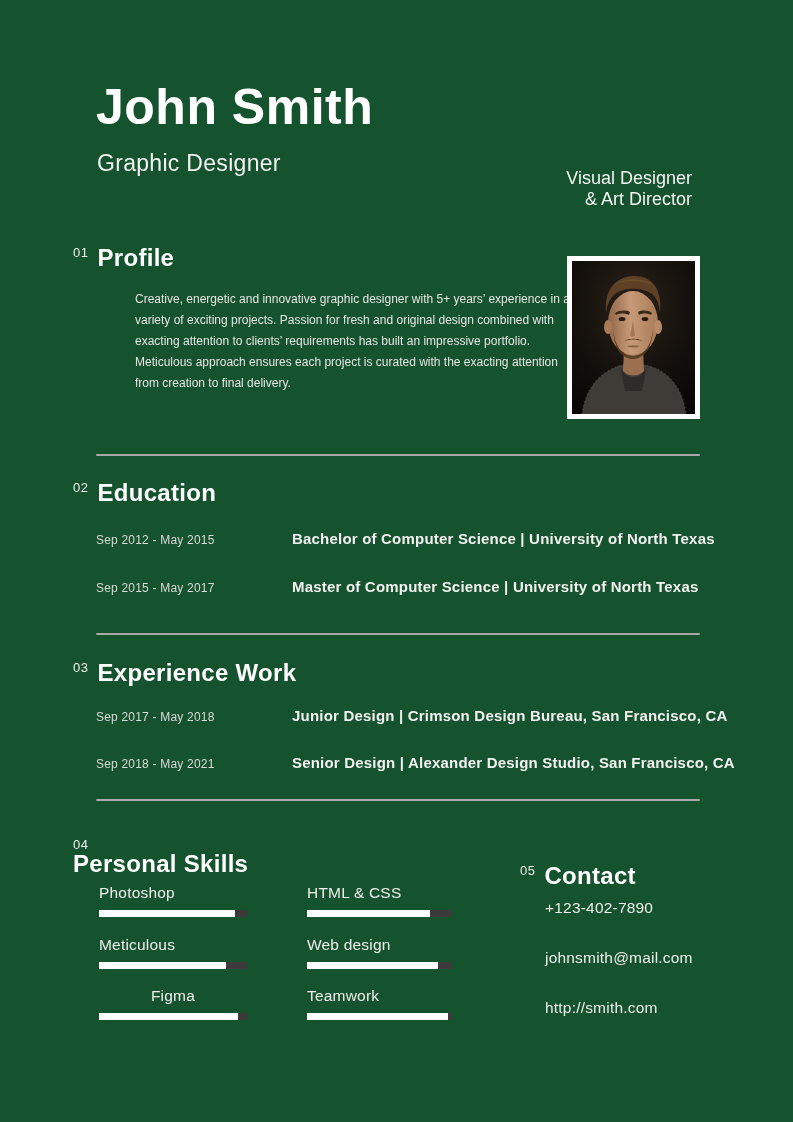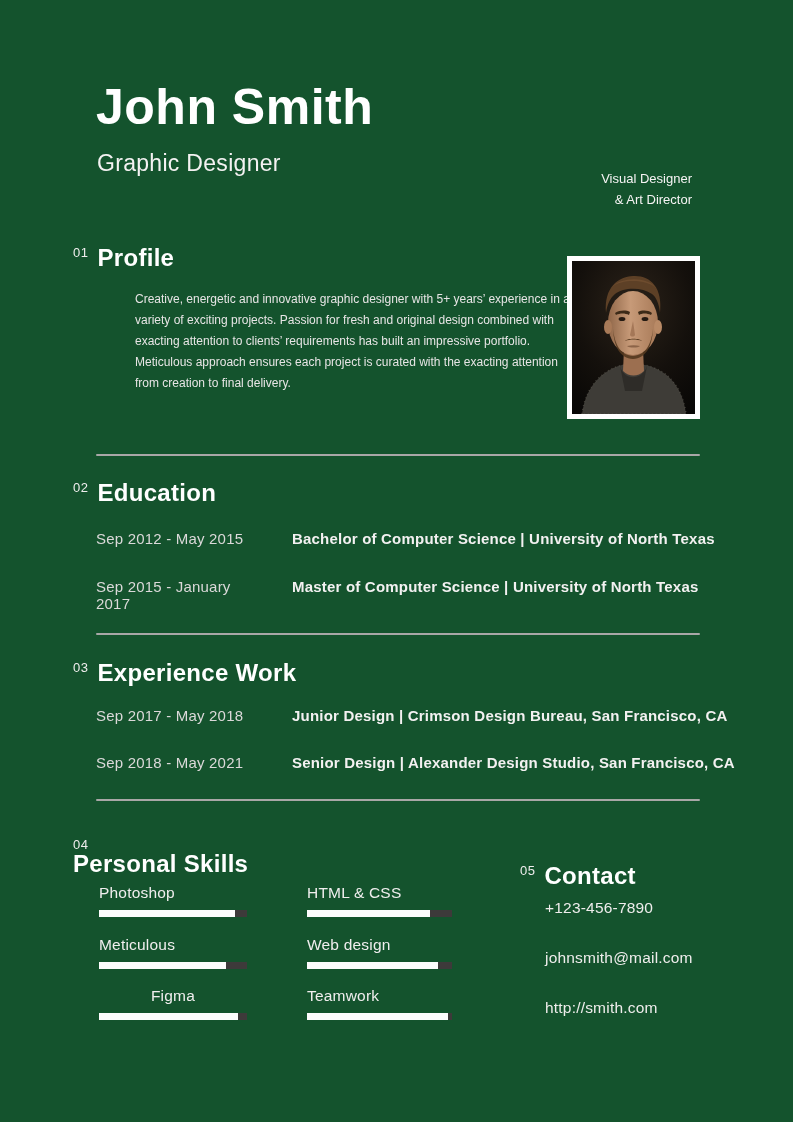--- a/index.html
+++ b/index.html
@@ -17,21 +17,21 @@
     position:absolute;left:96px;top:82px;
     font-size:50px;font-weight:700;letter-spacing:.5px;
     color:#ffffff;line-height:1;
   }
   .role{
     position:absolute;left:97px;top:150px;
     font-size:23px;font-weight:400;color:#f4f2f2;letter-spacing:.3px;
   }
   .tagline{
     position:absolute;right:101px;top:168px;
-    text-align:right;font-size:13px;line-height:21px;color:#f6f4f4;
+    text-align:right;font-size:18px;line-height:21px;color:#f6f4f4;
   }
   
   .sec-head{position:absolute;display:flex;align-items:flex-start;}
   .sec-num{font-size:13px;font-weight:400;color:#efeded;margin-right:9px;margin-top:-1px;letter-spacing:.5px;}
   .sec-title{font-size:24px;font-weight:700;color:#ffffff;line-height:1;letter-spacing:.3px;}
   
   .profile-body{
     position:absolute;left:96px;top:289px;width:447px;
     font-size:12px;line-height:21px;color:#e7e5e5;margin-left:39px;
   }
@@ -41,21 +41,21 @@
     width:123px;height:153px;background:#ffffff;padding:5px;
   }
   .photo-frame svg{display:block;width:123px;height:153px;}
   
   .divider{position:absolute;left:96px;width:604px;height:2px;background:#a9a7a7;border-radius:1px;}
   .divider-1{top:454px;}
   .divider-2{top:633px;}
   .divider-3{top:799px;}
   
   .t-row{position:absolute;left:96px;display:flex;align-items:baseline;width:660px;}
-  .t-dates{flex:0 0 172px;font-size:15px;color:#dbd9d9;font-weight:400;letter-spacing:.2px;}
+  .t-dates{flex:0 0 172px;font-size:12px;color:#dbd9d9;font-weight:400;letter-spacing:.2px;}
   .t-detail{font-size:15px;font-weight:700;color:#f3f1f1;letter-spacing:.2px;margin-left:24px;}
   
   .skill{position:absolute;}
   .skill-label{font-size:15.5px;color:#f0eeee;font-weight:400;letter-spacing:.2px;}
   .skill-track{margin-top:8px;height:7px;background:#3d3a3a;position:relative;}
   .skill-col-left{left:99px;width:148px;}
   .skill-col-right{left:307px;width:145px;}
   .skill-fill{position:absolute;left:0;top:0;bottom:0;background:#fdfdfd;}
   
   .contact-item{position:absolute;left:545px;font-size:15.5px;color:#efedec;letter-spacing:.2px;}
@@ -126,21 +126,21 @@
 
   <div class="sec-head" style="left:73px;top:481px;">
     <span class="sec-num">02</span>
     <span class="sec-title">Education</span>
   </div>
   <div class="t-row" style="top:530px;">
     <span class="t-dates">Sep 2012 - May 2015</span>
     <span class="t-detail">Bachelor of Computer Science | University of North Texas</span>
   </div>
   <div class="t-row" style="top:578px;">
-    <span class="t-dates">Sep 2015 - January 2017</span>
+    <span class="t-dates">Sep 2015 - May 2017</span>
     <span class="t-detail">Master of Computer Science | University of North Texas</span>
   </div>
 
   <div class="divider divider-2"></div>
 
   <div class="sec-head" style="left:73px;top:661px;">
     <span class="sec-num">03</span>
     <span class="sec-title">Experience Work</span>
   </div>
   <div class="t-row" style="top:707px;">
@@ -193,17 +193,17 @@
     <div class="skill-label">Teamwork</div>
     <div class="skill-track">
         <div class="skill-fill" style="width: 97%;"></div>
       </div>
   </div>
 
   <div class="sec-head" style="left:520px;top:838px;margin-top:26px;">
     <span class="sec-num">05</span>
     <span class="sec-title">Contact</span>
   </div>
-  <div class="contact-item" style="top:899px;">+123-456-7890</div>
+  <div class="contact-item" style="top:899px;">+123-402-7890</div>
   <div class="contact-item" style="top:949px;">johnsmith@mail.com</div>
   <div class="contact-item" style="top:999px;">http://smith.com</div>
 
 </div>
 
 </body></html>

